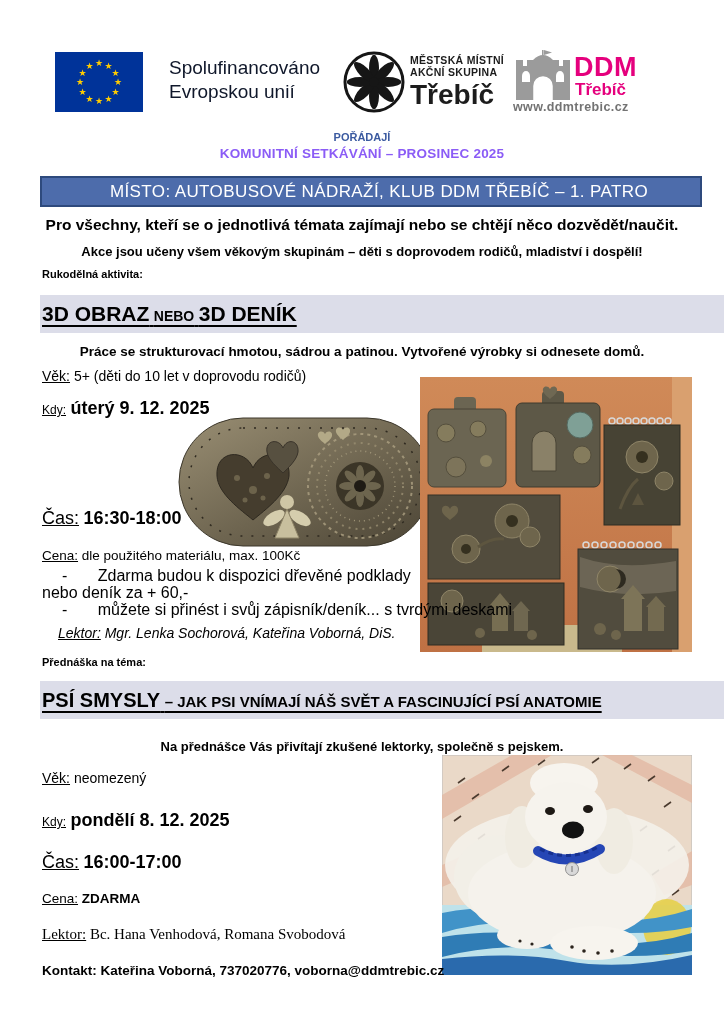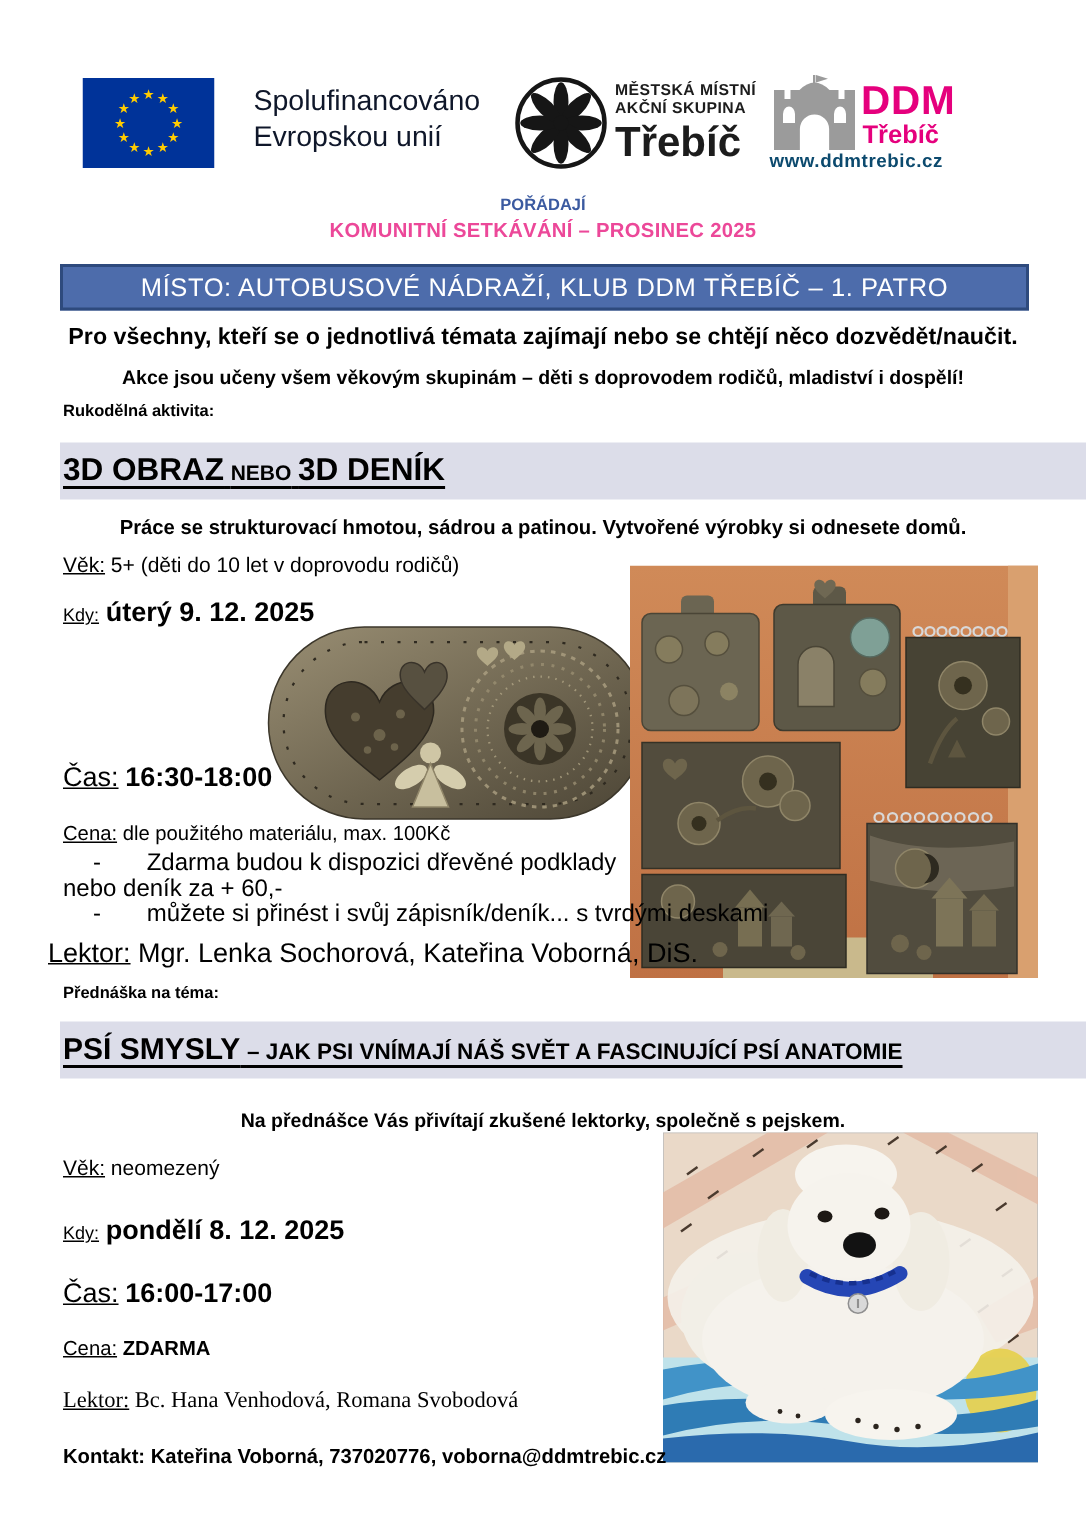--- a/index.html
+++ b/index.html
@@ -7,26 +7,26 @@
         font-family:"Liberation Sans",sans-serif;color:#000;}
   .abs{position:absolute;}
   .centered{left:0;width:724px;text-align:center;}
   
   .eu-text{left:152px;top:56px;font-size:19px;font-weight:normal;color:#0f172a;line-height:1.28;margin-left:17px;}
   .mas-text{left:410px;top:54px;line-height:1.15;}
   .mas-small{font-size:10.5px;font-weight:bold;color:#1c1c1c;letter-spacing:.3px;}
   .mas-name{font-size:28px;font-weight:bold;color:#1c1c1c;margin-top:1px;}
   .ddm-name{left:574px;top:52px;font-size:27px;font-weight:bold;color:#e5007d;letter-spacing:.5px;}
   .ddm-city{left:575px;top:80px;font-size:17px;font-weight:bold;color:#e5007d;}
-  .ddm-url{left:513px;top:100px;font-size:12.5px;font-weight:bold;color:#0c4a6e;letter-spacing:.4px;text-align:right;}
+  .ddm-url{left:513px;top:100px;font-size:12.5px;font-weight:bold;color:#737373;letter-spacing:.4px;text-align:right;}
   
   .organizers{top:131px;font-size:11px;font-weight:bold;color:#3b5aa0;}
-  .main-title{top:146px;font-size:13.5px;font-weight:bold;color:#ec4899;letter-spacing:.2px;}
+  .main-title{top:146px;font-size:13.5px;font-weight:bold;color:#8b5cf6;letter-spacing:.2px;}
   .place-banner{left:40px;top:176px;width:642px;height:27px;background:#4d6cab;
-    border:2px solid #2e4a7d;color:#fff;text-align:center;font-size:17px;line-height:27px;letter-spacing:.4px;}
+    border:2px solid #2e4a7d;color:#fff;text-align:center;font-size:17px;line-height:27px;letter-spacing:.4px;padding-left:16px;}
   .lead1{top:216px;font-size:15.5px;font-weight:bold;}
   .lead2{top:244px;font-size:13px;font-weight:bold;}
   .kicker{font-size:11px;font-weight:bold;}
   
   .band{left:40px;width:716px;height:38px;background:#dcdde9;}
   .band-title{padding-left:2px;line-height:38px;font-weight:bold;white-space:nowrap;
     text-decoration:underline;text-decoration-thickness:2px;text-underline-offset:4px;}
   .t-big{font-size:21px;}
   .t-small{font-size:14px;}
   .t-big2{font-size:20px;}
@@ -302,21 +302,21 @@
   <div class="abs row f125" style="left:62px;top:567px;">
     <span>-</span>
     <span class="dash-gap">Zdarma budou k dispozici dřevěné podklady</span>
   </div>
   <div class="abs row f125" style="left:42px;top:584px;">nebo deník za + 60,-</div>
   <div class="abs row f125" style="left:62px;top:601px;">
     <span>-</span>
     <span class="dash-gap">můžete si přinést i svůj zápisník/deník... s tvrdými deskami</span>
   </div>
 
-  <div class="abs row" style="left:32px;top:625px;font-size:18px;">
+  <div class="abs row" style="left:58px;top:625px;font-size:14px;font-style:italic;">
     <span class="lbl">Lektor:</span>
     <span>Mgr. Lenka Sochorová, Kateřina Voborná, DiS.</span>
   </div>
 
   <div class="abs kicker" style="left:42px;top:656px;">Přednáška na téma:</div>
 
   <div class="abs band" style="top:681px;">
     <div class="band-title">
       <span class="t-big2">PSÍ SMYSLY</span>
       <span class="t-small2">– JAK PSI VNÍMAJÍ NÁŠ SVĚT A FASCINUJÍCÍ PSÍ ANATOMIE</span>

